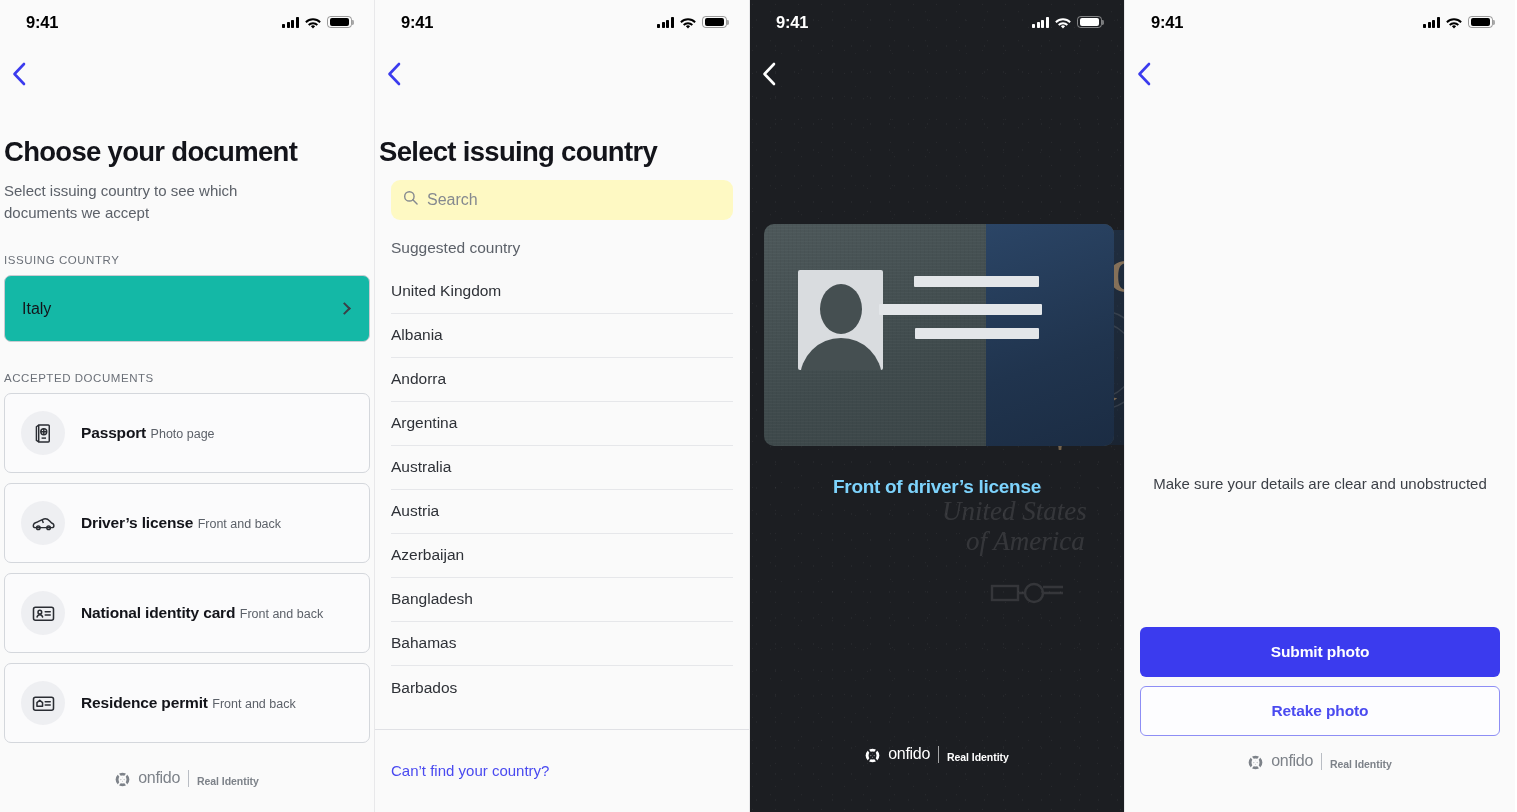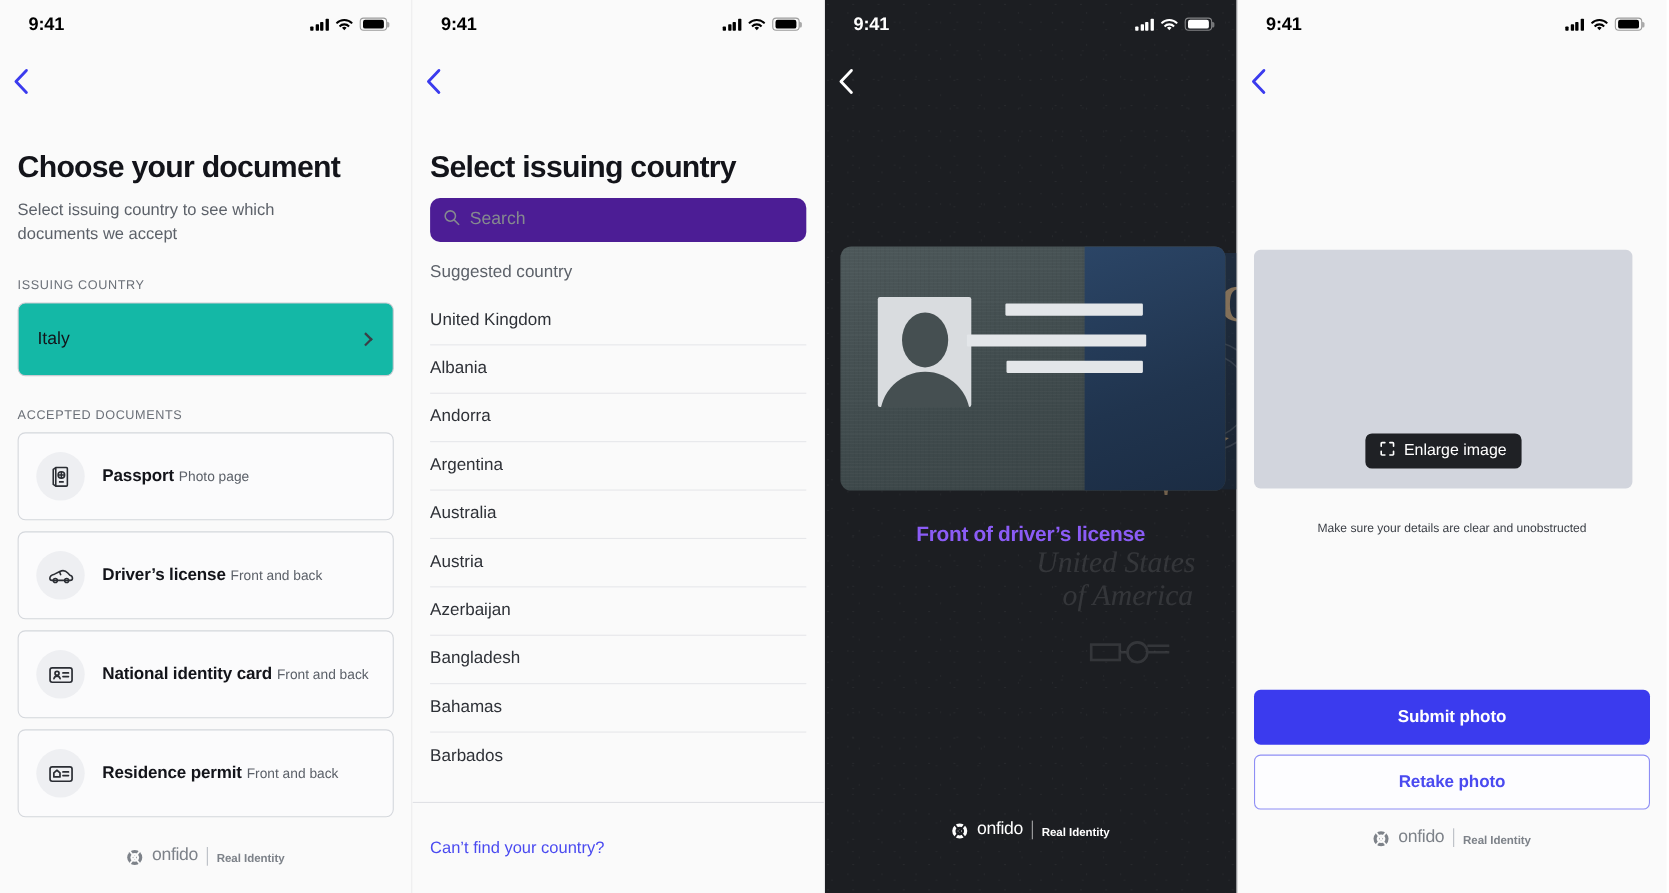--- a/index.html
+++ b/index.html
@@ -73,21 +73,21 @@
   
   .backbtn {
     width: 46px; height: 44px;
     display: flex; align-items: center;
     padding-left: 12px;
     margin-top: 8px;
     cursor: pointer;
   }
 
   
-  .pad { padding: 0 16px; }
+  .pad { padding: 0 4px; }
 
   .title-lg {
     font-size: 27.5px; font-weight: bold; color: #13141a;
     letter-spacing: -0.7px; line-height: 1.15;
     margin-top: 40px;
   }
   .screen--country .title-lg { margin-top: 40px; }
 
   .subtitle {
     font-size: 15px; color: #5c6169; line-height: 1.48;
@@ -135,21 +135,21 @@
   .onfido .wordmark { font-size: 16px; color: #7d8289; letter-spacing: -0.3px; }
   .onfido .bar { width: 1px; height: 17px; background: #b9bdc4; }
   .onfido .sub { font-size: 10.5px; font-weight: bold; color: #7d8289; letter-spacing: -0.05px; }
   .screen--capture .onfido .wordmark,
   .screen--capture .onfido .sub { color: #fff; }
   .screen--capture .onfido .bar { background: rgba(255,255,255,0.6); }
 
   
   .searchbox {
     margin: 12px 16px 0 16px; height: 40px; border-radius: 9px;
-    background: #4c1d95; display: flex; align-items: center;
+    background: #fef9c3; display: flex; align-items: center;
     padding: 0 12px; gap: 9px; cursor: text;
   }
   .searchbox .ph { font-size: 16px; color: #85898f; }
 
   .clist { margin-top: 6px; padding: 0 16px; }
   .crow {
     height: 44px; display: flex; align-items: center;
     font-size: 15.5px; color: #2e3137; cursor: pointer;
     border-bottom: 1px solid #e6e7ea;
   }
@@ -217,37 +217,37 @@
   }
   .field {
     position: absolute; background: #e3e6e9; height: 11px; border-radius: 1px;
   }
   .f1 { left: 150px; top: 52px; width: 125px; }
   .f2 { left: 115px; top: 80px; width: 163px; }
   .f3 { left: 151px; top: 104px; width: 124px; }
 
   .capture-caption {
     position: absolute; left: 0; right: 0; top: 476px; text-align: center;
-    font-size: 19px; font-weight: bold; color: #8b5cf6; letter-spacing: -0.3px;
+    font-size: 19px; font-weight: bold; color: #7dd3fc; letter-spacing: -0.3px;
   }
 
   
   .img-holder {
     position: absolute; left: 15px; top: 227px; width: 344px; height: 217px;
     background: #d2d5dd; border-radius: 6px;
   }
   .enlarge {
     position: absolute; left: 50%; bottom: 18px; transform: translateX(-50%);
     background: #1f2125; color: #fff; border-radius: 6px;
     height: 32px; display: flex; align-items: center; gap: 8px;
     padding: 0 13px; font-size: 14.5px; cursor: pointer; white-space: nowrap;
   }
   .review-hint {
     position: absolute; left: 26px; right: 26px; top: 473px;
-    text-align: center; font-size: 11px; color: #3b3f46; line-height: 1.52;
+    text-align: center; font-size: 15px; color: #3b3f46; line-height: 1.52;
   }
   .btn {
     position: absolute; left: 15px; right: 15px; height: 50px;
     border-radius: 6px; display: flex; align-items: center;
     justify-content: center; font-size: 15.5px; font-weight: bold;
     cursor: pointer; letter-spacing: -0.1px;
   }
   .btn--primary { top: 627px; background: #3b3bee; color: #fff; }
   .btn--secondary {
     top: 686px; background: #fdfdff; color: #4a4af0; border: 1px solid #8e8ef5;
@@ -554,33 +554,20 @@
           </span>
       </span>
     </div>
 
     <div class="backbtn">
       <svg width="14" height="24" viewBox="0 0 14 24">
           <path d="M12 2 2.5 12 12 22" stroke="#3b3bee" stroke-width="2.6" fill="none" stroke-linecap="round" stroke-linejoin="round"></path>
         </svg>
     </div>
 
-    <div class="img-holder">
-      <div class="enlarge">
-        <span>
-          <svg width="14" height="14" viewBox="0 0 16 16" fill="none" stroke="#fff" stroke-width="1.7" stroke-linecap="round">
-            <path d="M1.6 5.4V2.4a.8.8 0 0 1 .8-.8h3"></path>
-            <path d="M10.6 1.6h3a.8.8 0 0 1 .8.8v3"></path>
-            <path d="M14.4 10.6v3a.8.8 0 0 1-.8.8h-3"></path>
-            <path d="M5.4 14.4h-3a.8.8 0 0 1-.8-.8v-3"></path>
-          </svg>
-        </span>
-        <span>Enlarge image</span>
-      </div>
-    </div>
 
     <p class="review-hint">Make sure your details are clear and unobstructed</p>
 
     <div class="btn btn--primary">Submit photo</div>
     <div class="btn btn--secondary">Retake photo</div>
 
     <div class="onfido" style="top:752px">
       <span class="mark">
         <svg viewBox="0 0 16 16" width="15" height="15">
           <circle cx="8" cy="8" r="7.3" fill="#7d8289"></circle>

